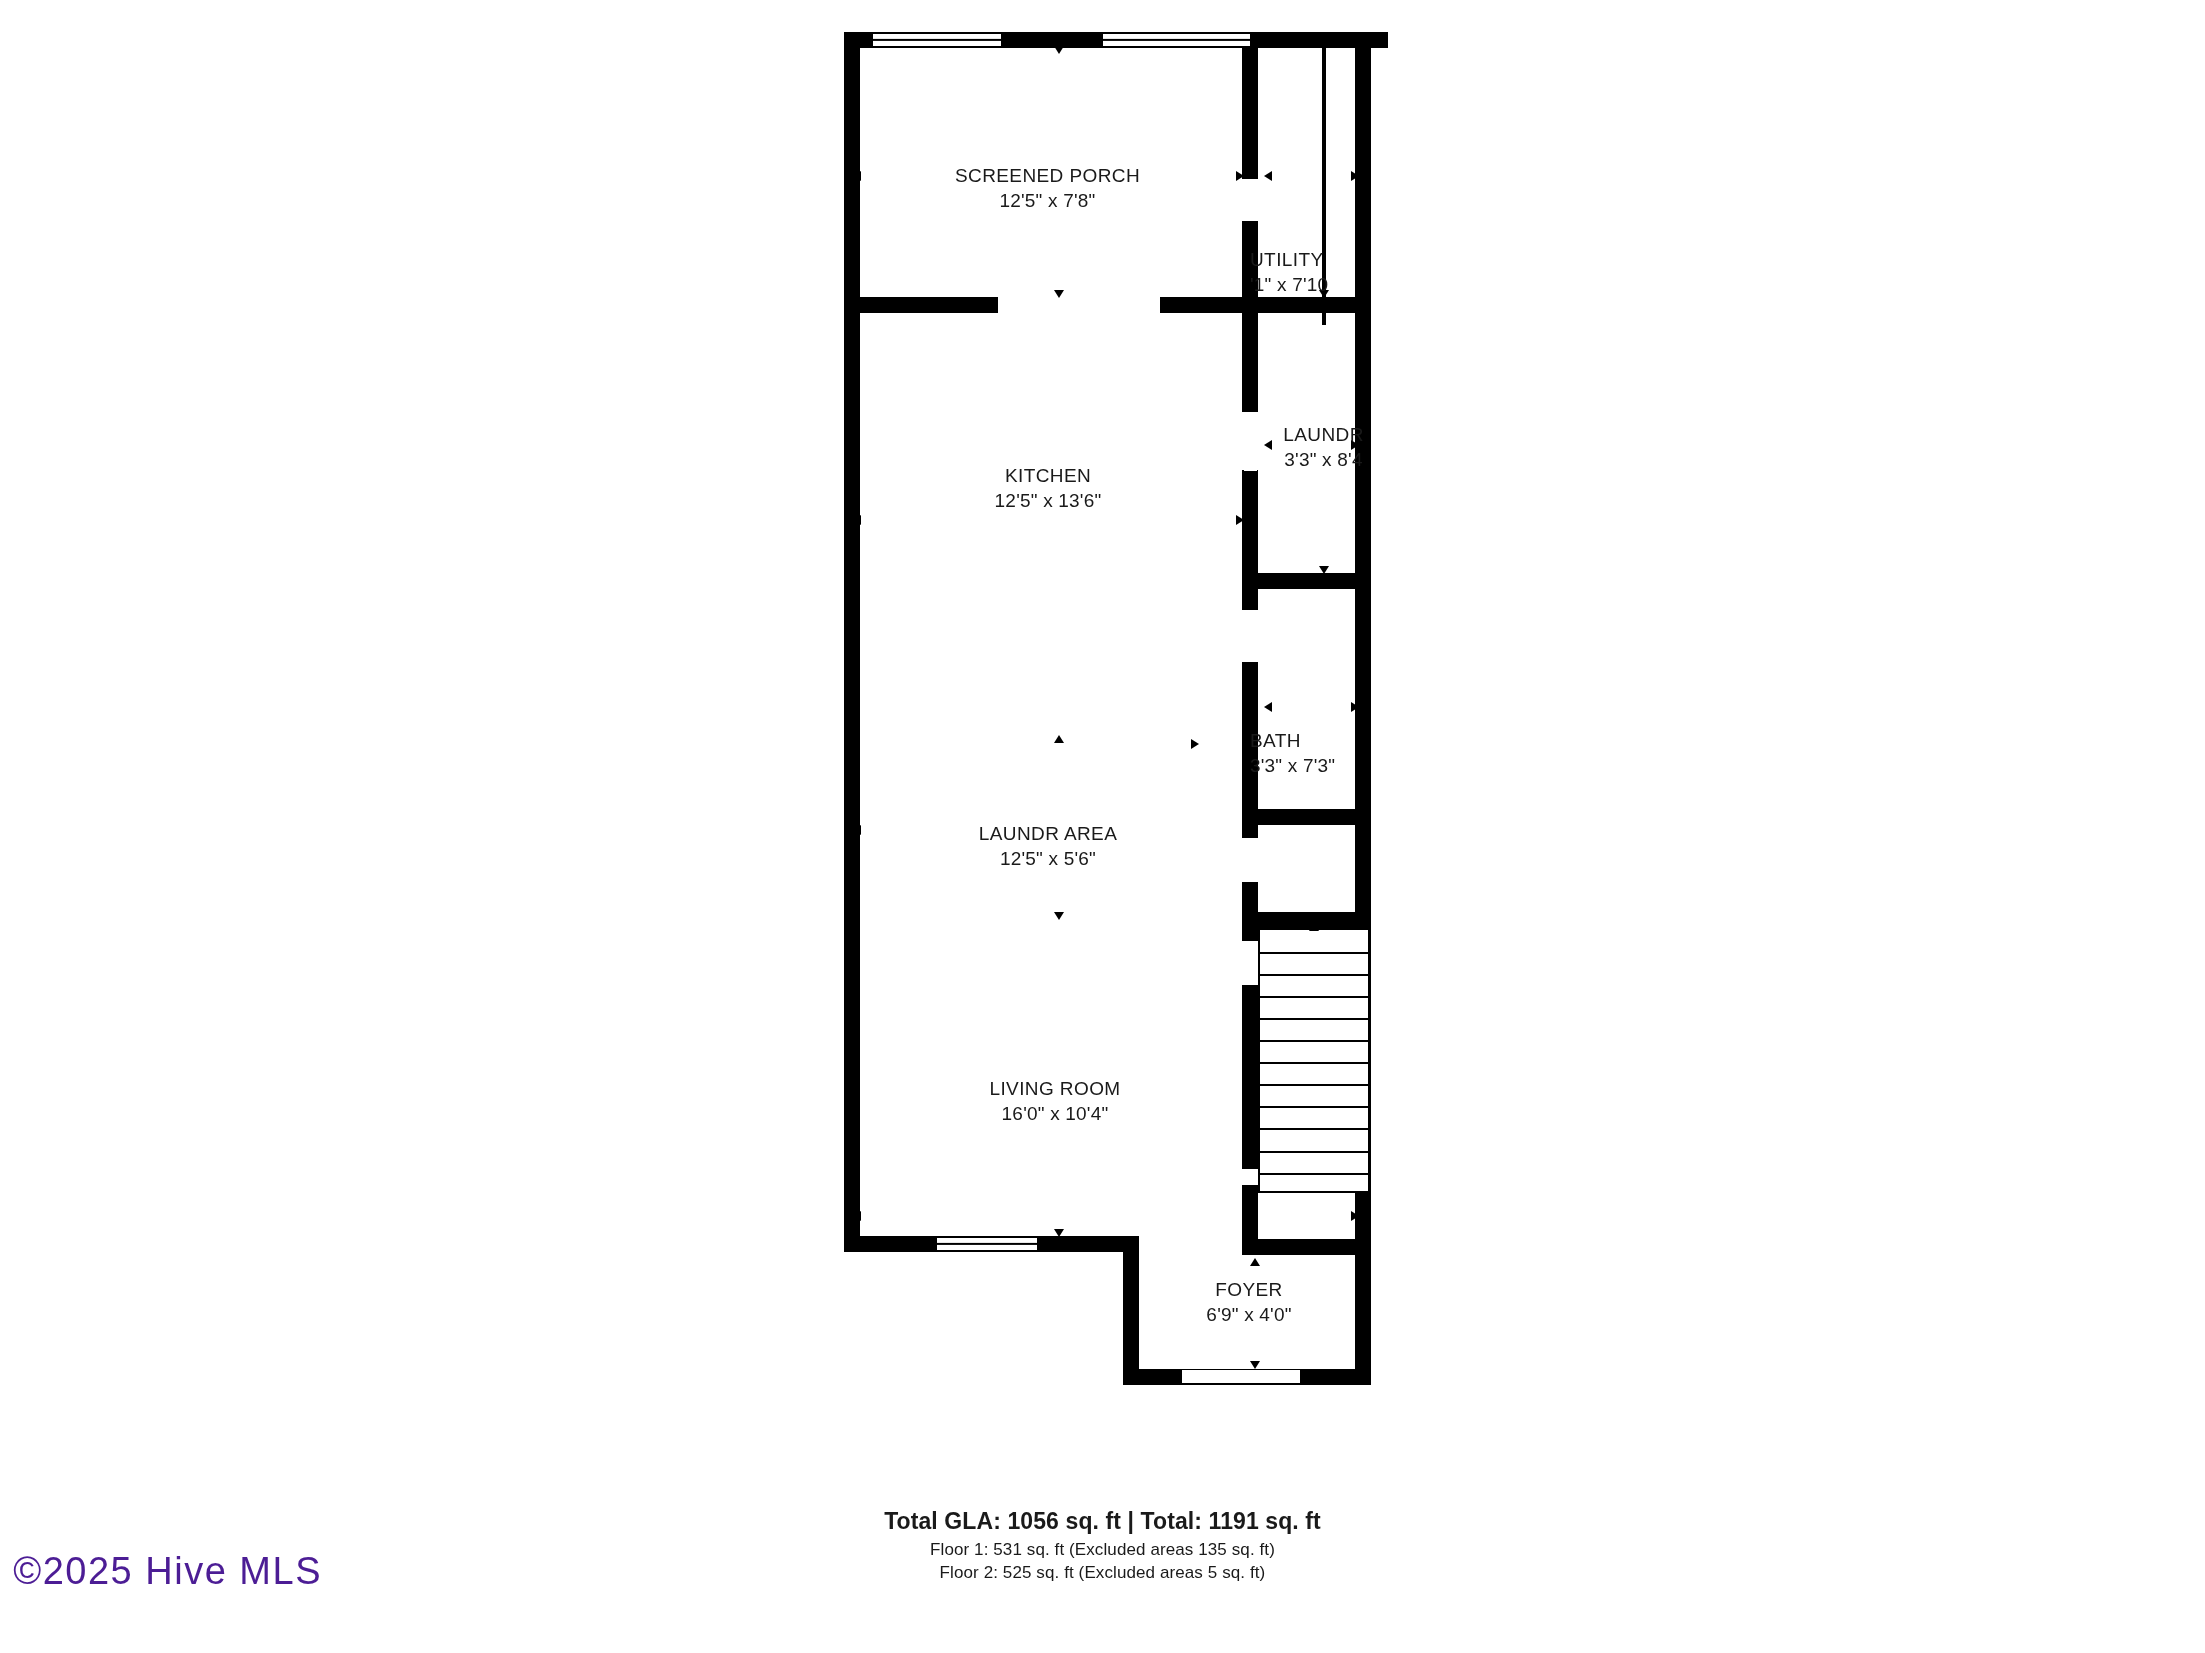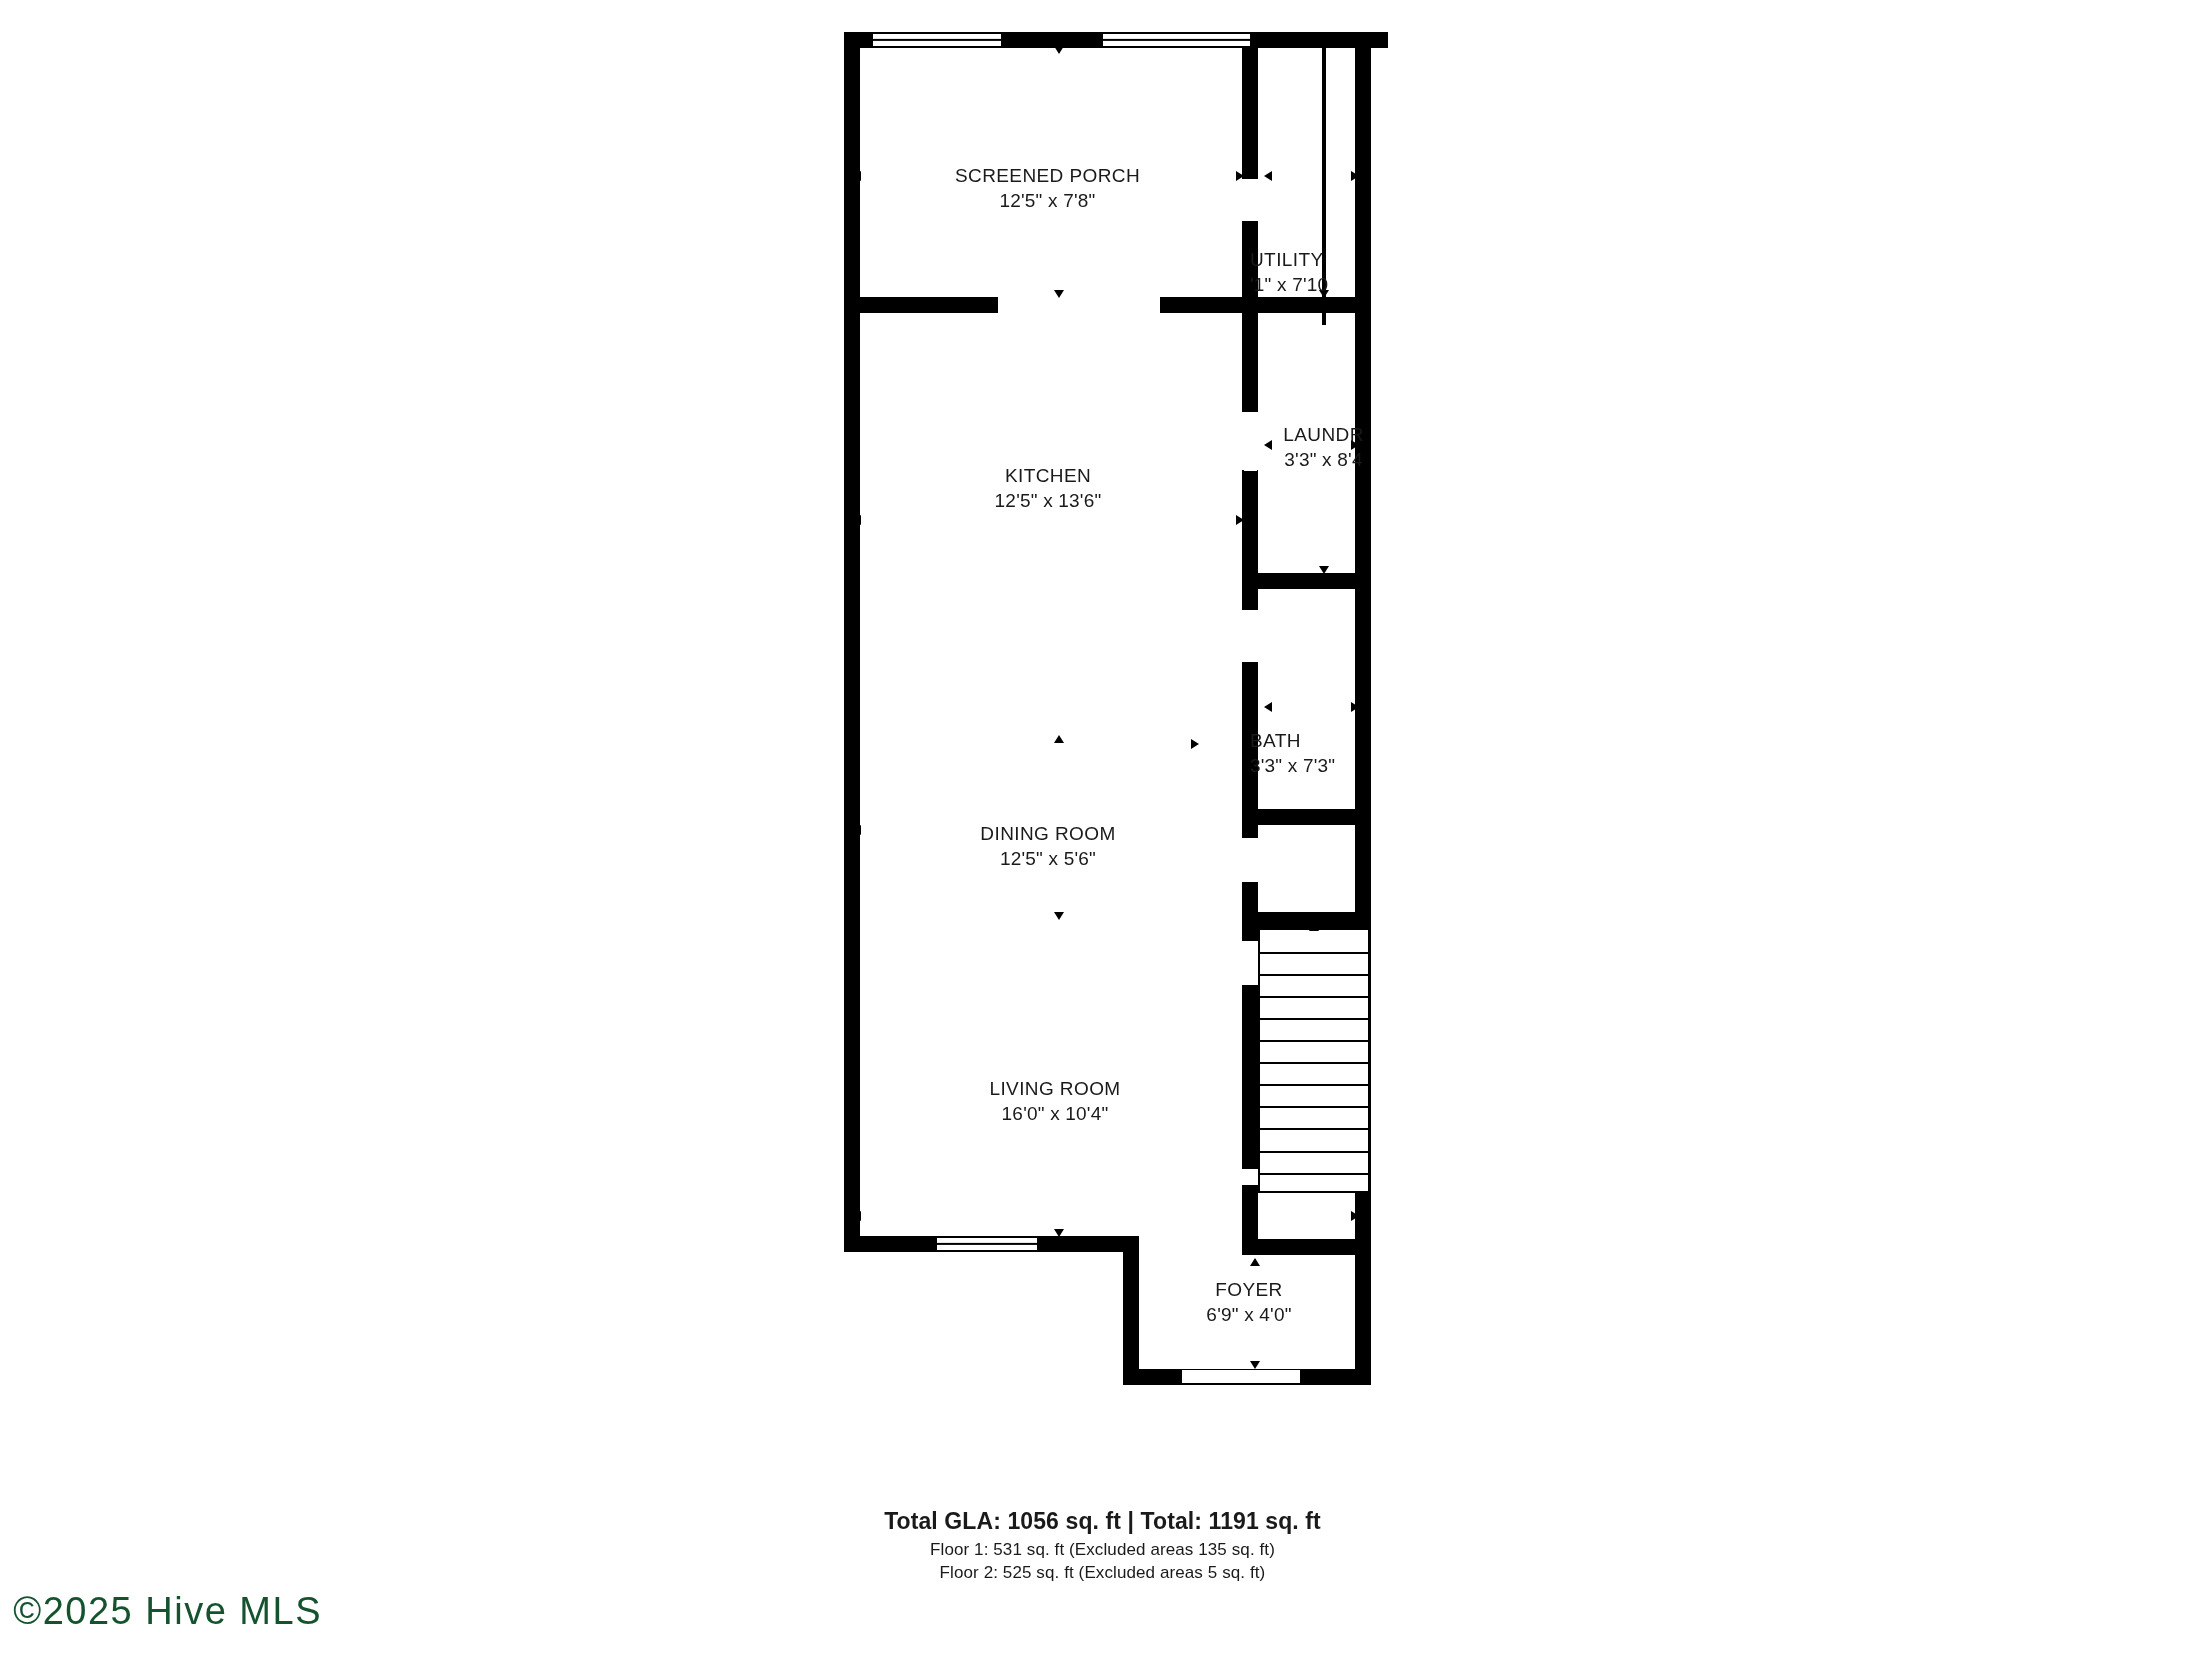--- a/index.html
+++ b/index.html
@@ -136,25 +136,24 @@
     color: #7c7c7c;
     letter-spacing: 0.5px;
   }
 
   
   #watermark {
     position: absolute;
     left: 13.2px;
     top: 1550px;
     font-size: 38px;
-    color: #14532d;
+    color: #4c1d95;
     letter-spacing: 1.5px;
     font-family: "Liberation Sans", sans-serif;
     user-select: none;
-    margin-top: 40px;
   }
 </style>
 </head>
 <body>
 
 <div id="plan">
 
   <div class="wall" style="left:844px; top:32px; width:544px; height:16px;"></div>
 
   <div class="wall" style="left:844px; top:32px; width:16px; height:1220px;"></div>
@@ -261,21 +260,21 @@
     <span class="name">LAUNDR</span>
     <span class="dims">3'3" x 8'4</span>
   </div>
 
   <div class="room-label" style="left:1250px; top:686px; width:147px; text-align:left;margin-top:43px;">
     <span class="name">BATH</span>
     <span class="dims">3'3" x 7'3"</span>
   </div>
 
   <div class="room-label" style="left:945px; top:822px; width:206px;">
-    <span class="name">DINING ROOM</span>
+    <span class="name">LAUNDR AREA</span>
     <span class="dims">12'5" x 5'6"</span>
   </div>
 
   <div class="room-label" style="left:952px; top:1077px; width:206px;">
     <span class="name">LIVING ROOM</span>
     <span class="dims">16'0" x 10'4"</span>
   </div>
 
   <div class="room-label" style="left:1161px; top:1278px; width:176px;">
     <span class="name">FOYER</span>

